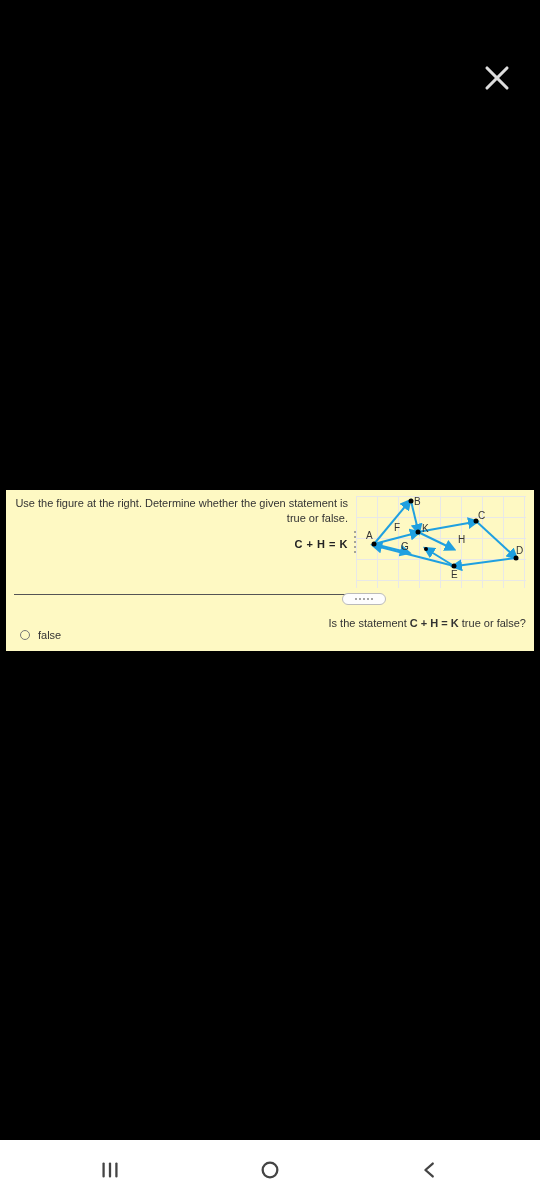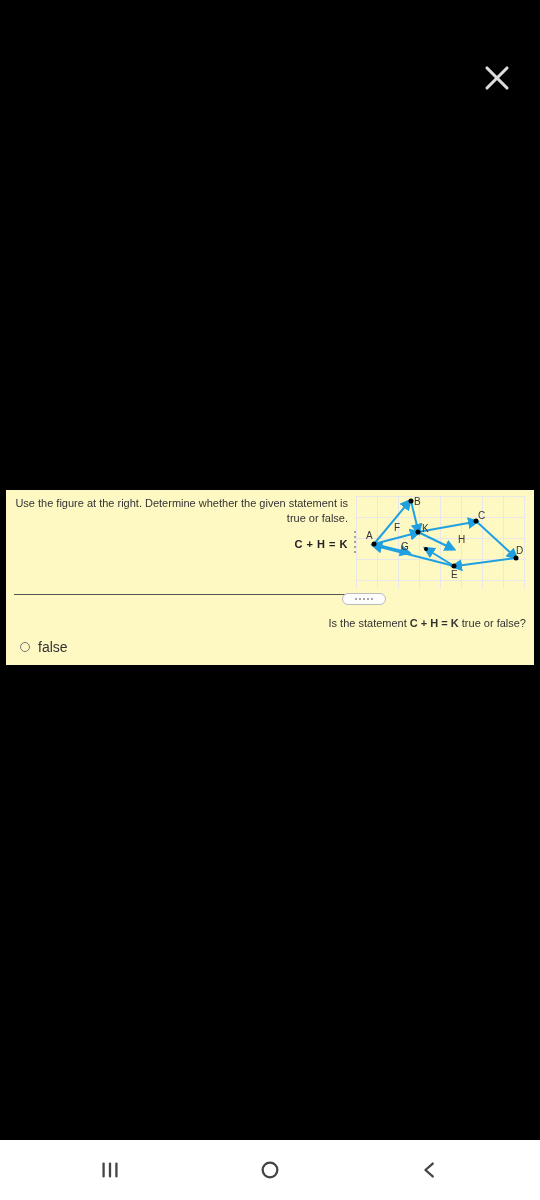--- a/index.html
+++ b/index.html
@@ -117,21 +117,20 @@
     }
     .dots-capsule i {
       width: 2px;
       height: 2px;
       background: #888;
       border-radius: 50%;
     }
     .question-text {
       font-size: 11px;
       color: #333;
-      margin-bottom: 10px;
     }
     .question-text .bold {
       font-weight: bold;
     }
     .options {
       display: flex;
       flex-direction: column;
       gap: 4px;
       padding-left: 6px;
     }
@@ -142,21 +141,21 @@
       cursor: pointer;
     }
     .radio {
       width: 10px;
       height: 10px;
       border: 1.5px solid #777;
       border-radius: 50%;
       flex-shrink: 0;
     }
     .option-label {
-      font-size: 14px;
+      font-size: 11px;
       color: #333;
     }
     .nav-bar {
       position: absolute;
       bottom: 0;
       left: 0;
       right: 0;
       height: 60px;
       background: #fff;
       display: flex;

